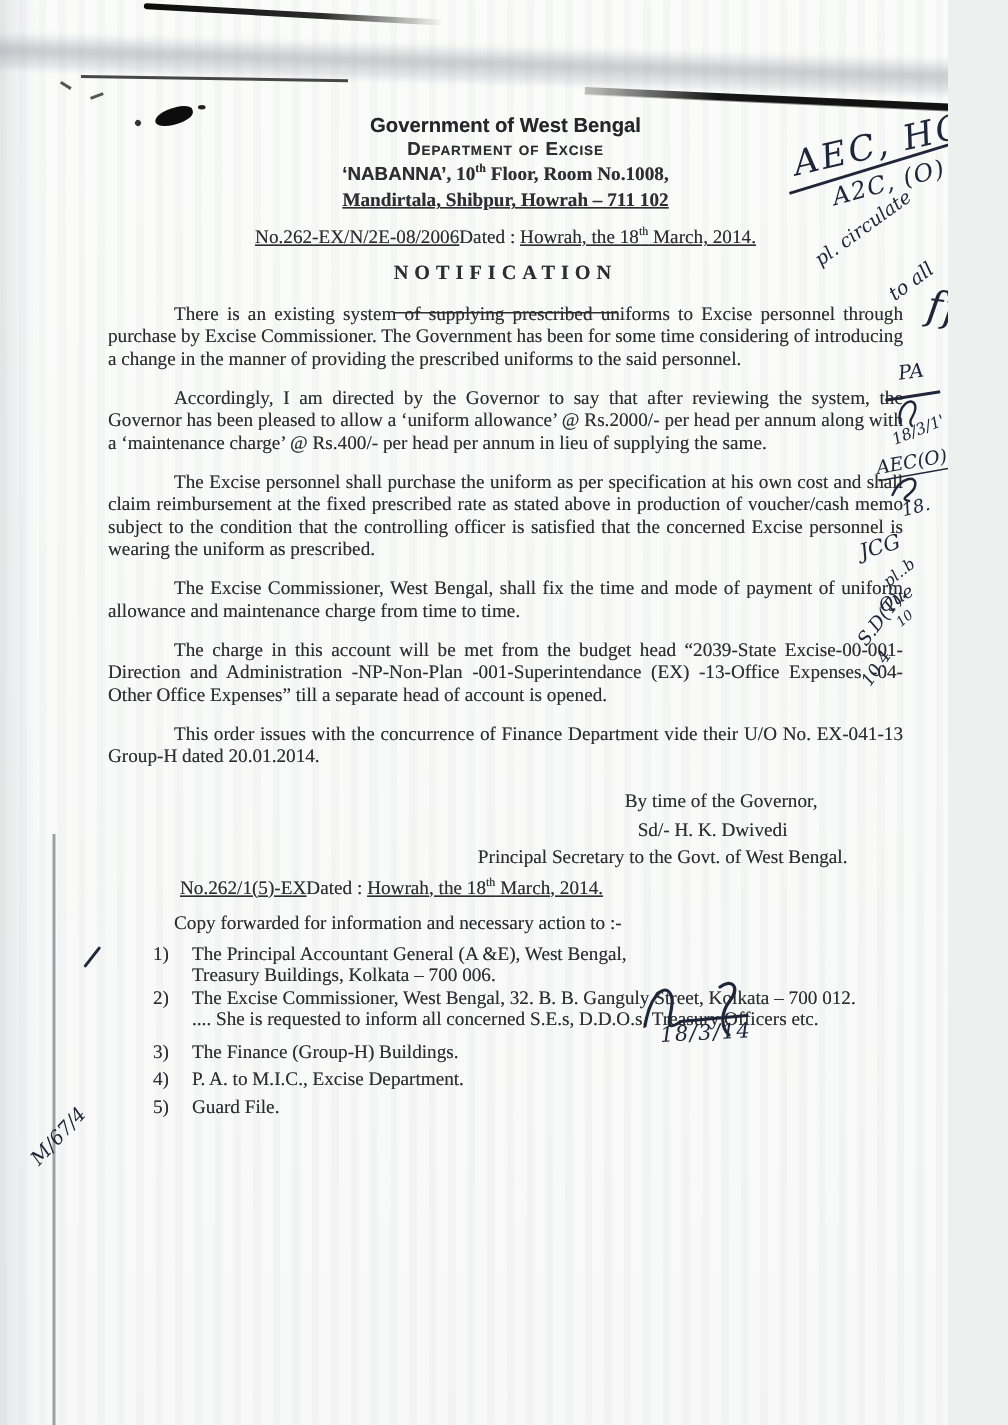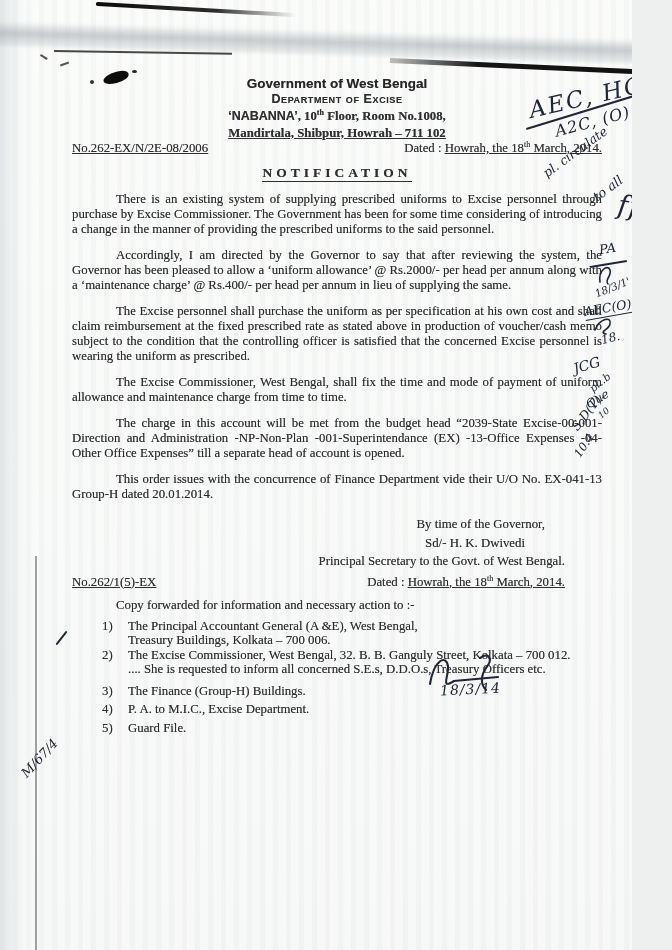--- a/index.html
+++ b/index.html
@@ -43,37 +43,37 @@
   .content { position:absolute; left:72px; top:76px; width:530px; }
   .doc-header { text-align:center; line-height:15px; }
   .h-line1 { font-family:"Liberation Sans", sans-serif; font-weight:bold; font-size:13.5px; color:#262628; }
   .h-line2 { font-family:"Liberation Sans", sans-serif; font-weight:bold; font-size:12.5px;
              font-variant:small-caps; letter-spacing:.6px; margin-top:1px; }
   .h-line3 { font-weight:bold; font-size:12.8px; margin-top:2px; }
   .h-line3 .nab { font-family:"Liberation Sans", sans-serif; font-size:12.5px; }
   .h-line4 { font-weight:bold; font-size:12.8px; text-decoration:underline; margin-top:2px; }
   sup { font-size:8px; vertical-align:super; line-height:0; }
 
-  .ref-row { display:flex; justify-content:space-between; font-size:12.8px; }
+  .ref-row { display:flex; justify-content:center; margin-top:10px; font-size:12.8px; }
   .ref-no { text-decoration:underline; }
   .dated u { text-decoration:underline; }
 
   .title { text-align:center; margin-top:7px; }
   .title span { font-weight:bold; font-size:13.5px; letter-spacing:4px;
-    border-bottom:1.5px solid #2e2e30; padding-bottom:1px; }
+    border-bottom:1.5px solid #2e2e30; padding-bottom:19px; }
 
   .body p { font-size:12.8px; line-height:15px; text-align:justify; text-indent:44px; margin-top:11px; }
 
   .sig-block { margin-top:13px; font-size:12.8px; line-height:18.5px; }
   .sig-block div { text-align:right; }
   .sig-l1 { padding-right:57px; }
   .sig-l2 { padding-right:77px; }
   .sig-l3 { padding-right:37px; }
 
-  .ref-row2 { display:flex; justify-content:space-between; margin-top:4px; font-size:12.8px; }
+  .ref-row2 { display:flex; justify-content:flex-start; margin-top:4px; font-size:12.8px;margin-left:48px; }
   .ref-row2 .dated { padding-right:37px; }
 
   .copy-head { margin-top:8px; margin-left:44px; font-size:12.8px; }
 
   .copy-list { margin-top:6px; font-size:12.8px; }
   .copy-item { display:flex; margin-left:30px; line-height:14.5px; }
   .copy-item .num { width:26px; flex:none; }
   .copy-item.gap { margin-top:7px; }
   .copy-item.sm-gap { margin-top:4px; }
 

